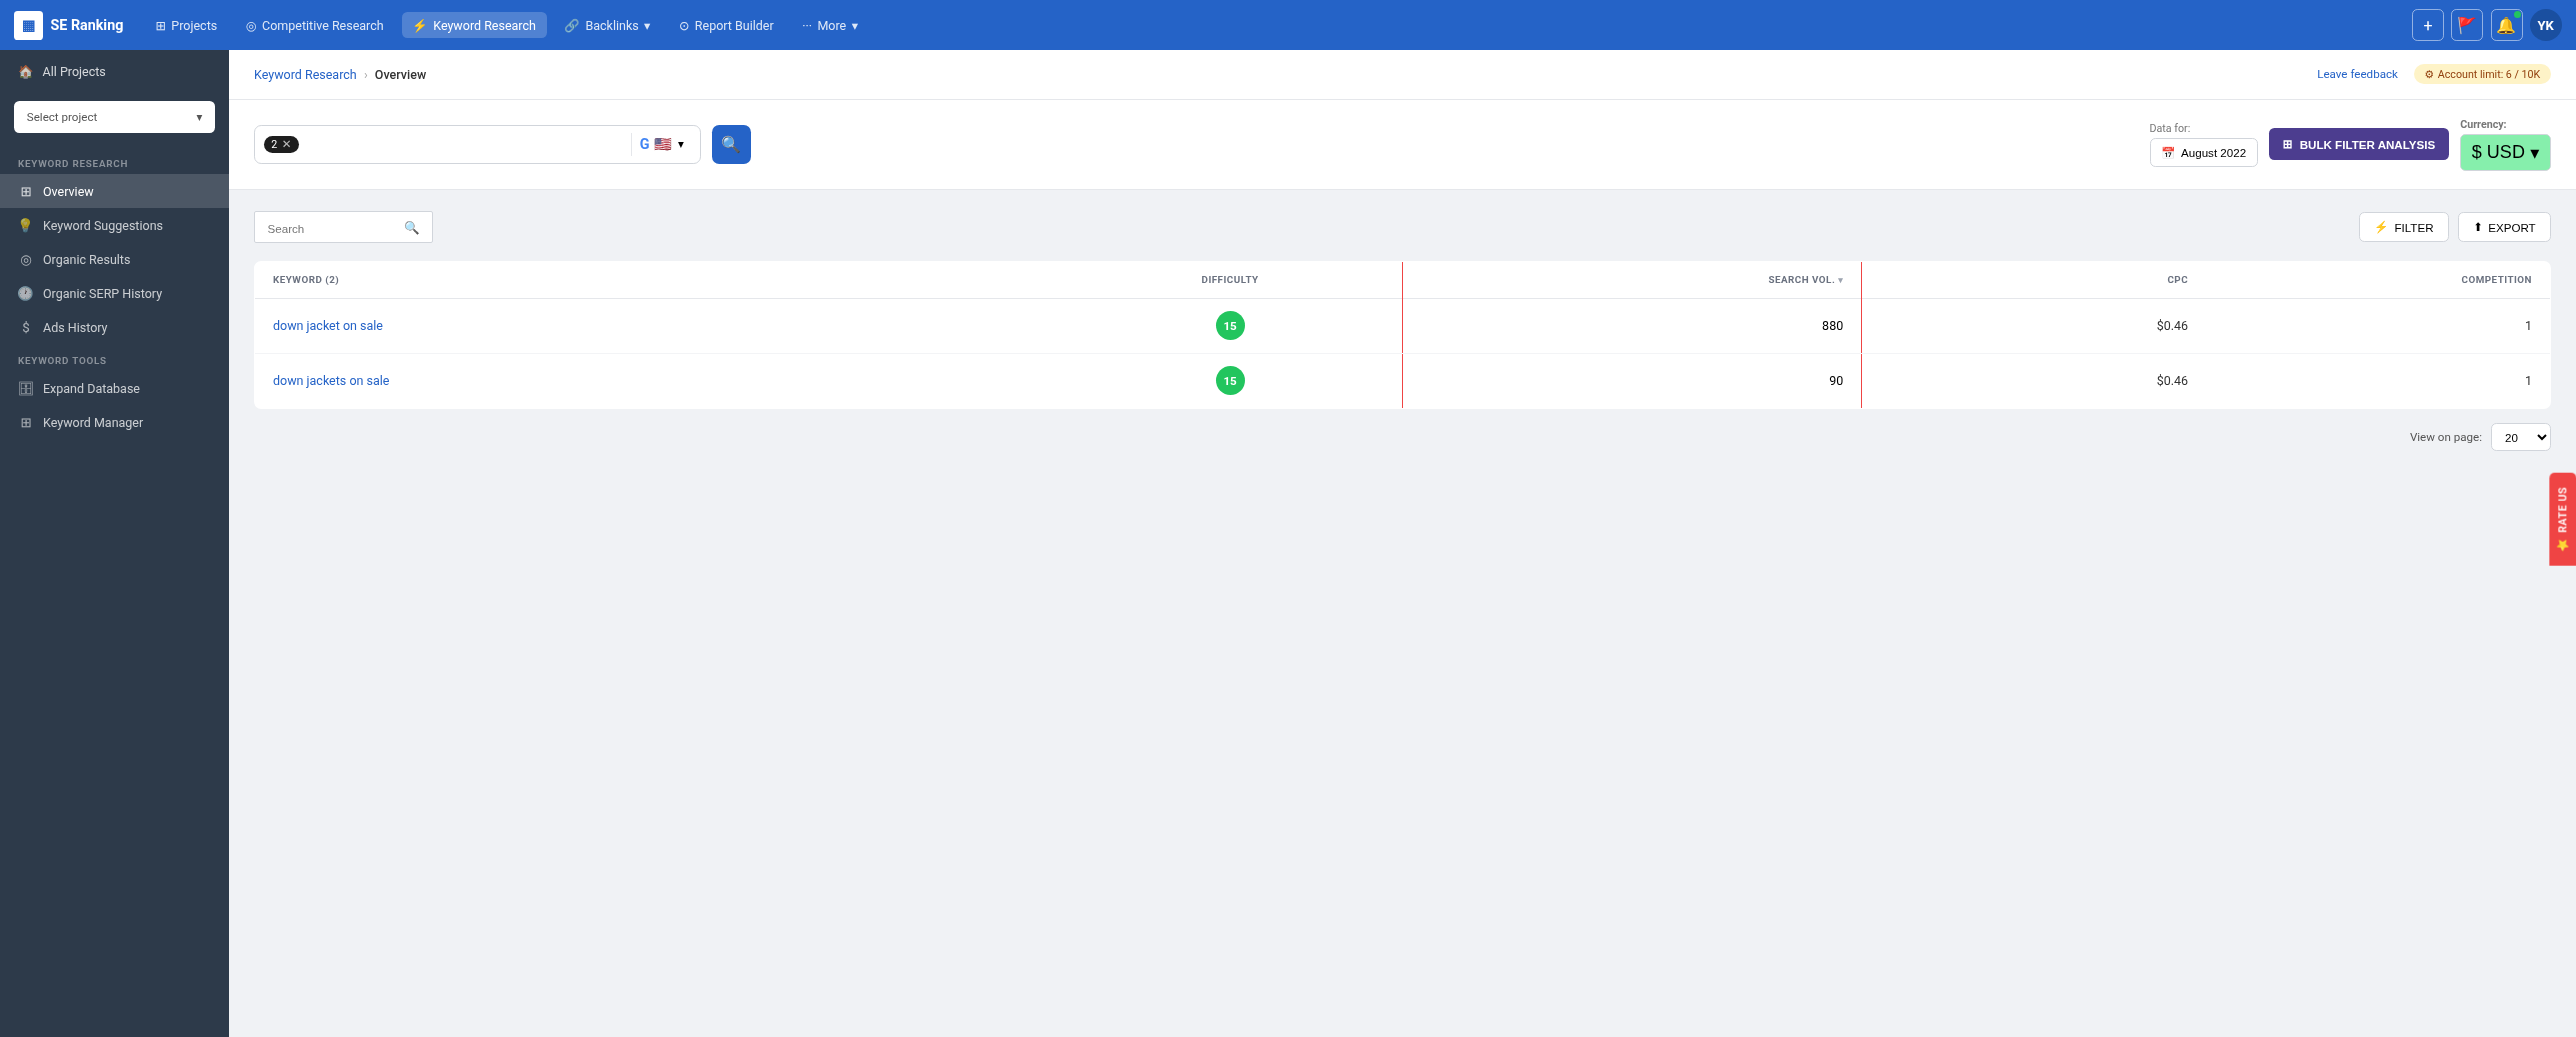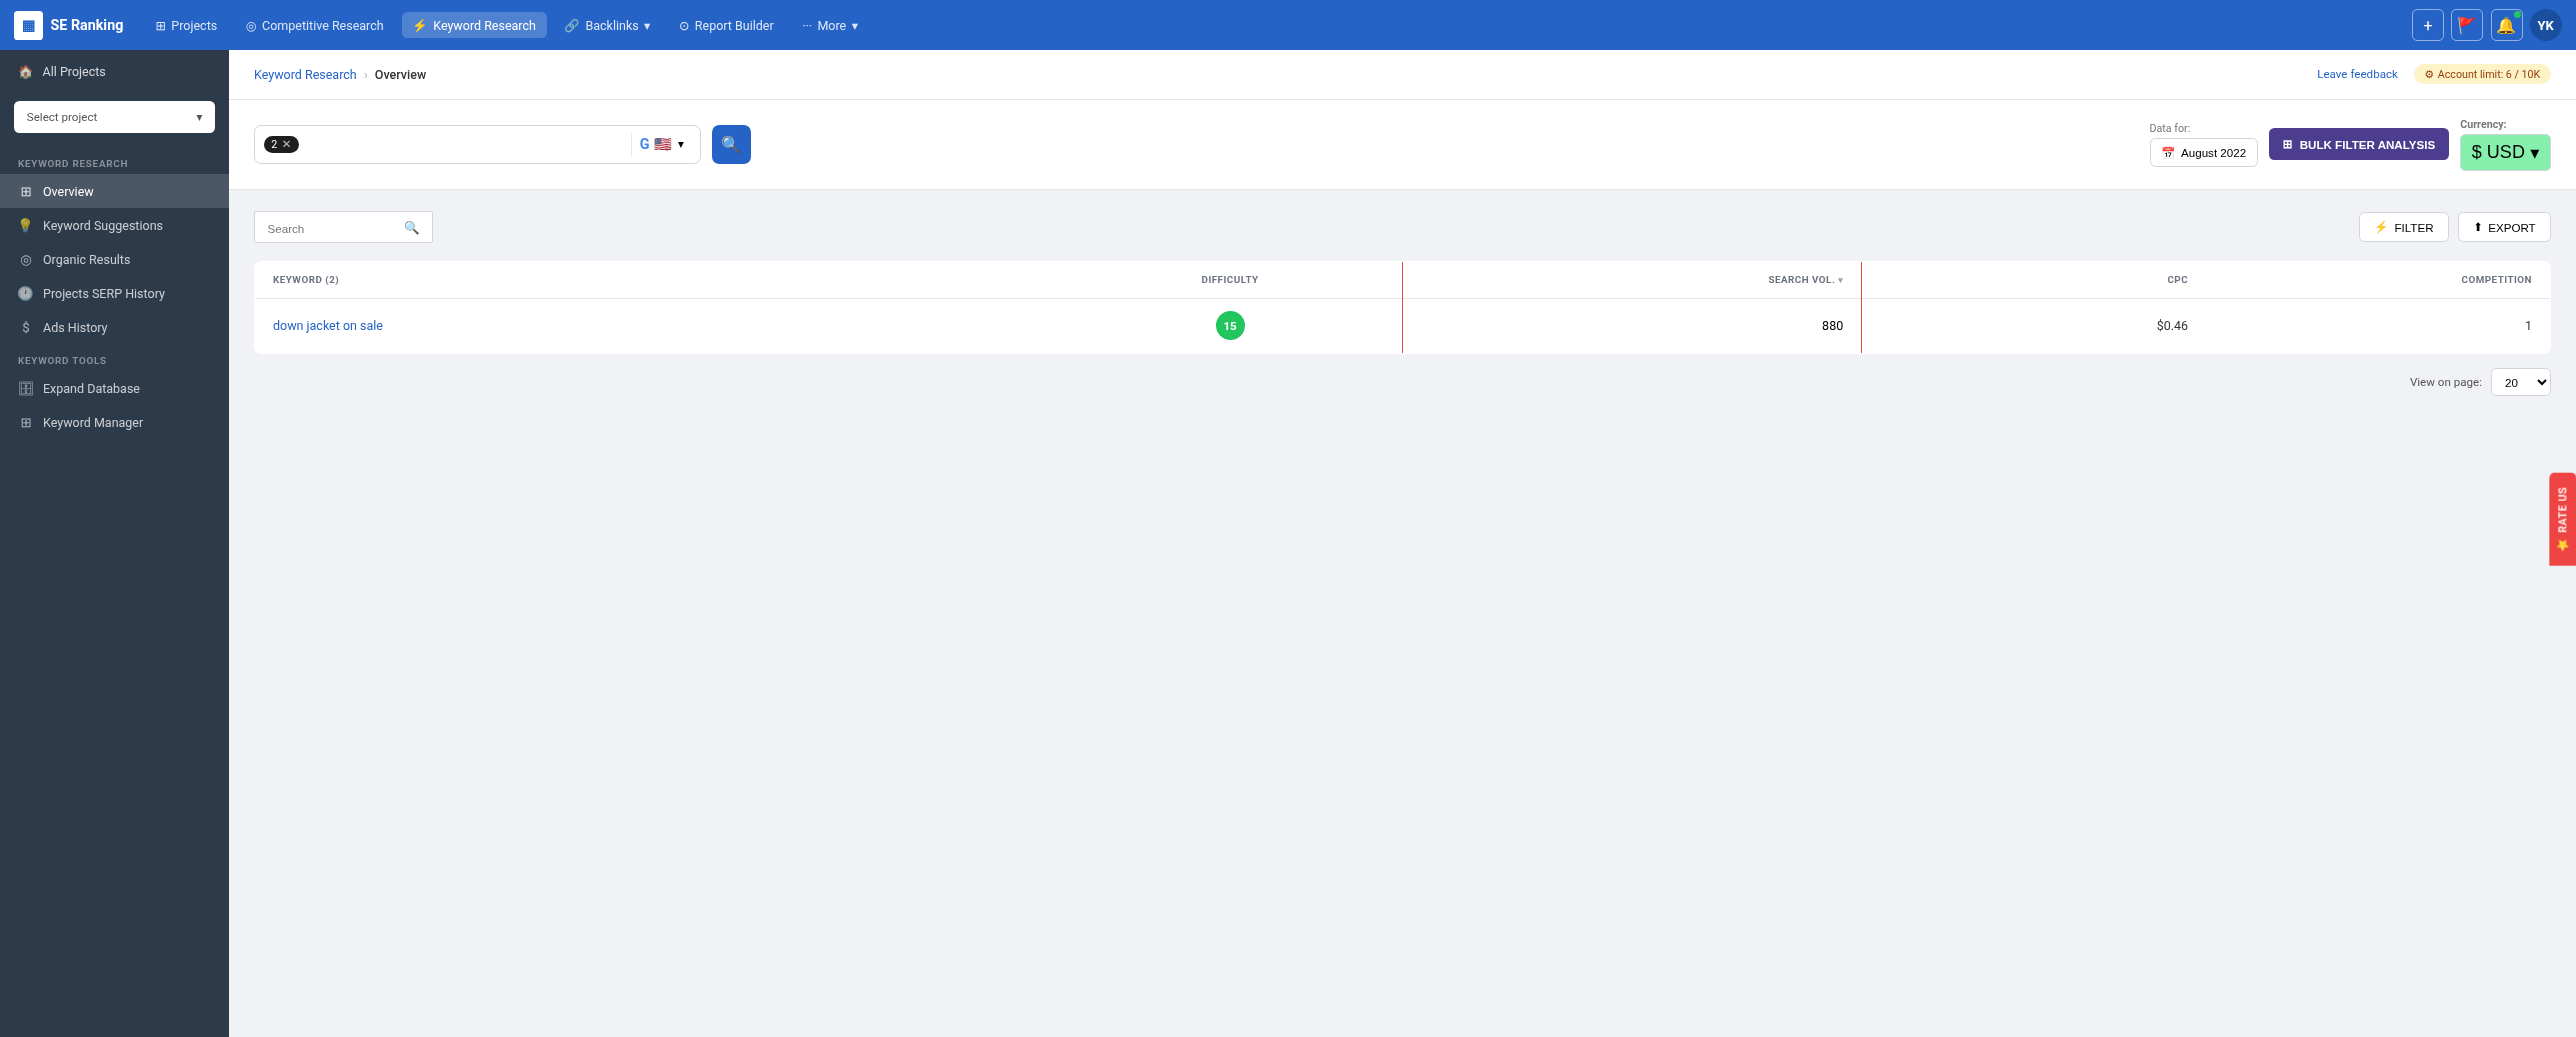--- a/index.html
+++ b/index.html
@@ -569,21 +569,21 @@
     <div class="sidebar-item">
       <span class="sidebar-item-icon">💡</span>
       <span>Keyword Suggestions</span>
     </div>
     <div class="sidebar-item">
       <span class="sidebar-item-icon">◎</span>
       <span>Organic Results</span>
     </div>
     <div class="sidebar-item">
       <span class="sidebar-item-icon">🕐</span>
-      <span>Projects SERP History</span>
+      <span>Organic SERP History</span>
     </div>
     <div class="sidebar-item">
       <span class="sidebar-item-icon">$</span>
       <span>Ads History</span>
     </div>
 
     <div class="sidebar-section-label">KEYWORD TOOLS</div>
 
     <div class="sidebar-item">
       <span class="sidebar-item-icon">🗄</span>
@@ -688,20 +688,31 @@
             <td class="col-keyword">
               <span class="td-keyword-link">down jacket on sale</span>
             </td>
             <td class="col-difficulty td-difficulty">
               <span class="difficulty-badge diff-green">15</span>
             </td>
             <td class="col-searchvol td-searchvol col-searchvol-highlight" style="text-align:right;">880</td>
             <td class="col-cpc td-cpc" style="text-align:right;">$0.46</td>
             <td class="col-competition td-competition" style="text-align:right;">1</td>
           </tr>
+          <tr>
+            <td class="col-keyword">
+              <span class="td-keyword-link">down jackets on sale</span>
+            </td>
+            <td class="col-difficulty td-difficulty">
+              <span class="difficulty-badge diff-green">15</span>
+            </td>
+            <td class="col-searchvol td-searchvol col-searchvol-highlight-bottom" style="text-align:right;">90</td>
+            <td class="col-cpc td-cpc" style="text-align:right;">$0.46</td>
+            <td class="col-competition td-competition" style="text-align:right;">1</td>
+          </tr>
         </tbody>
       </table>
 
       <div class="table-footer">
         <span>View on page:</span>
         <select class="view-on-page-select">
           <option>20</option>
           <option>50</option>
           <option>100</option>
         </select>

